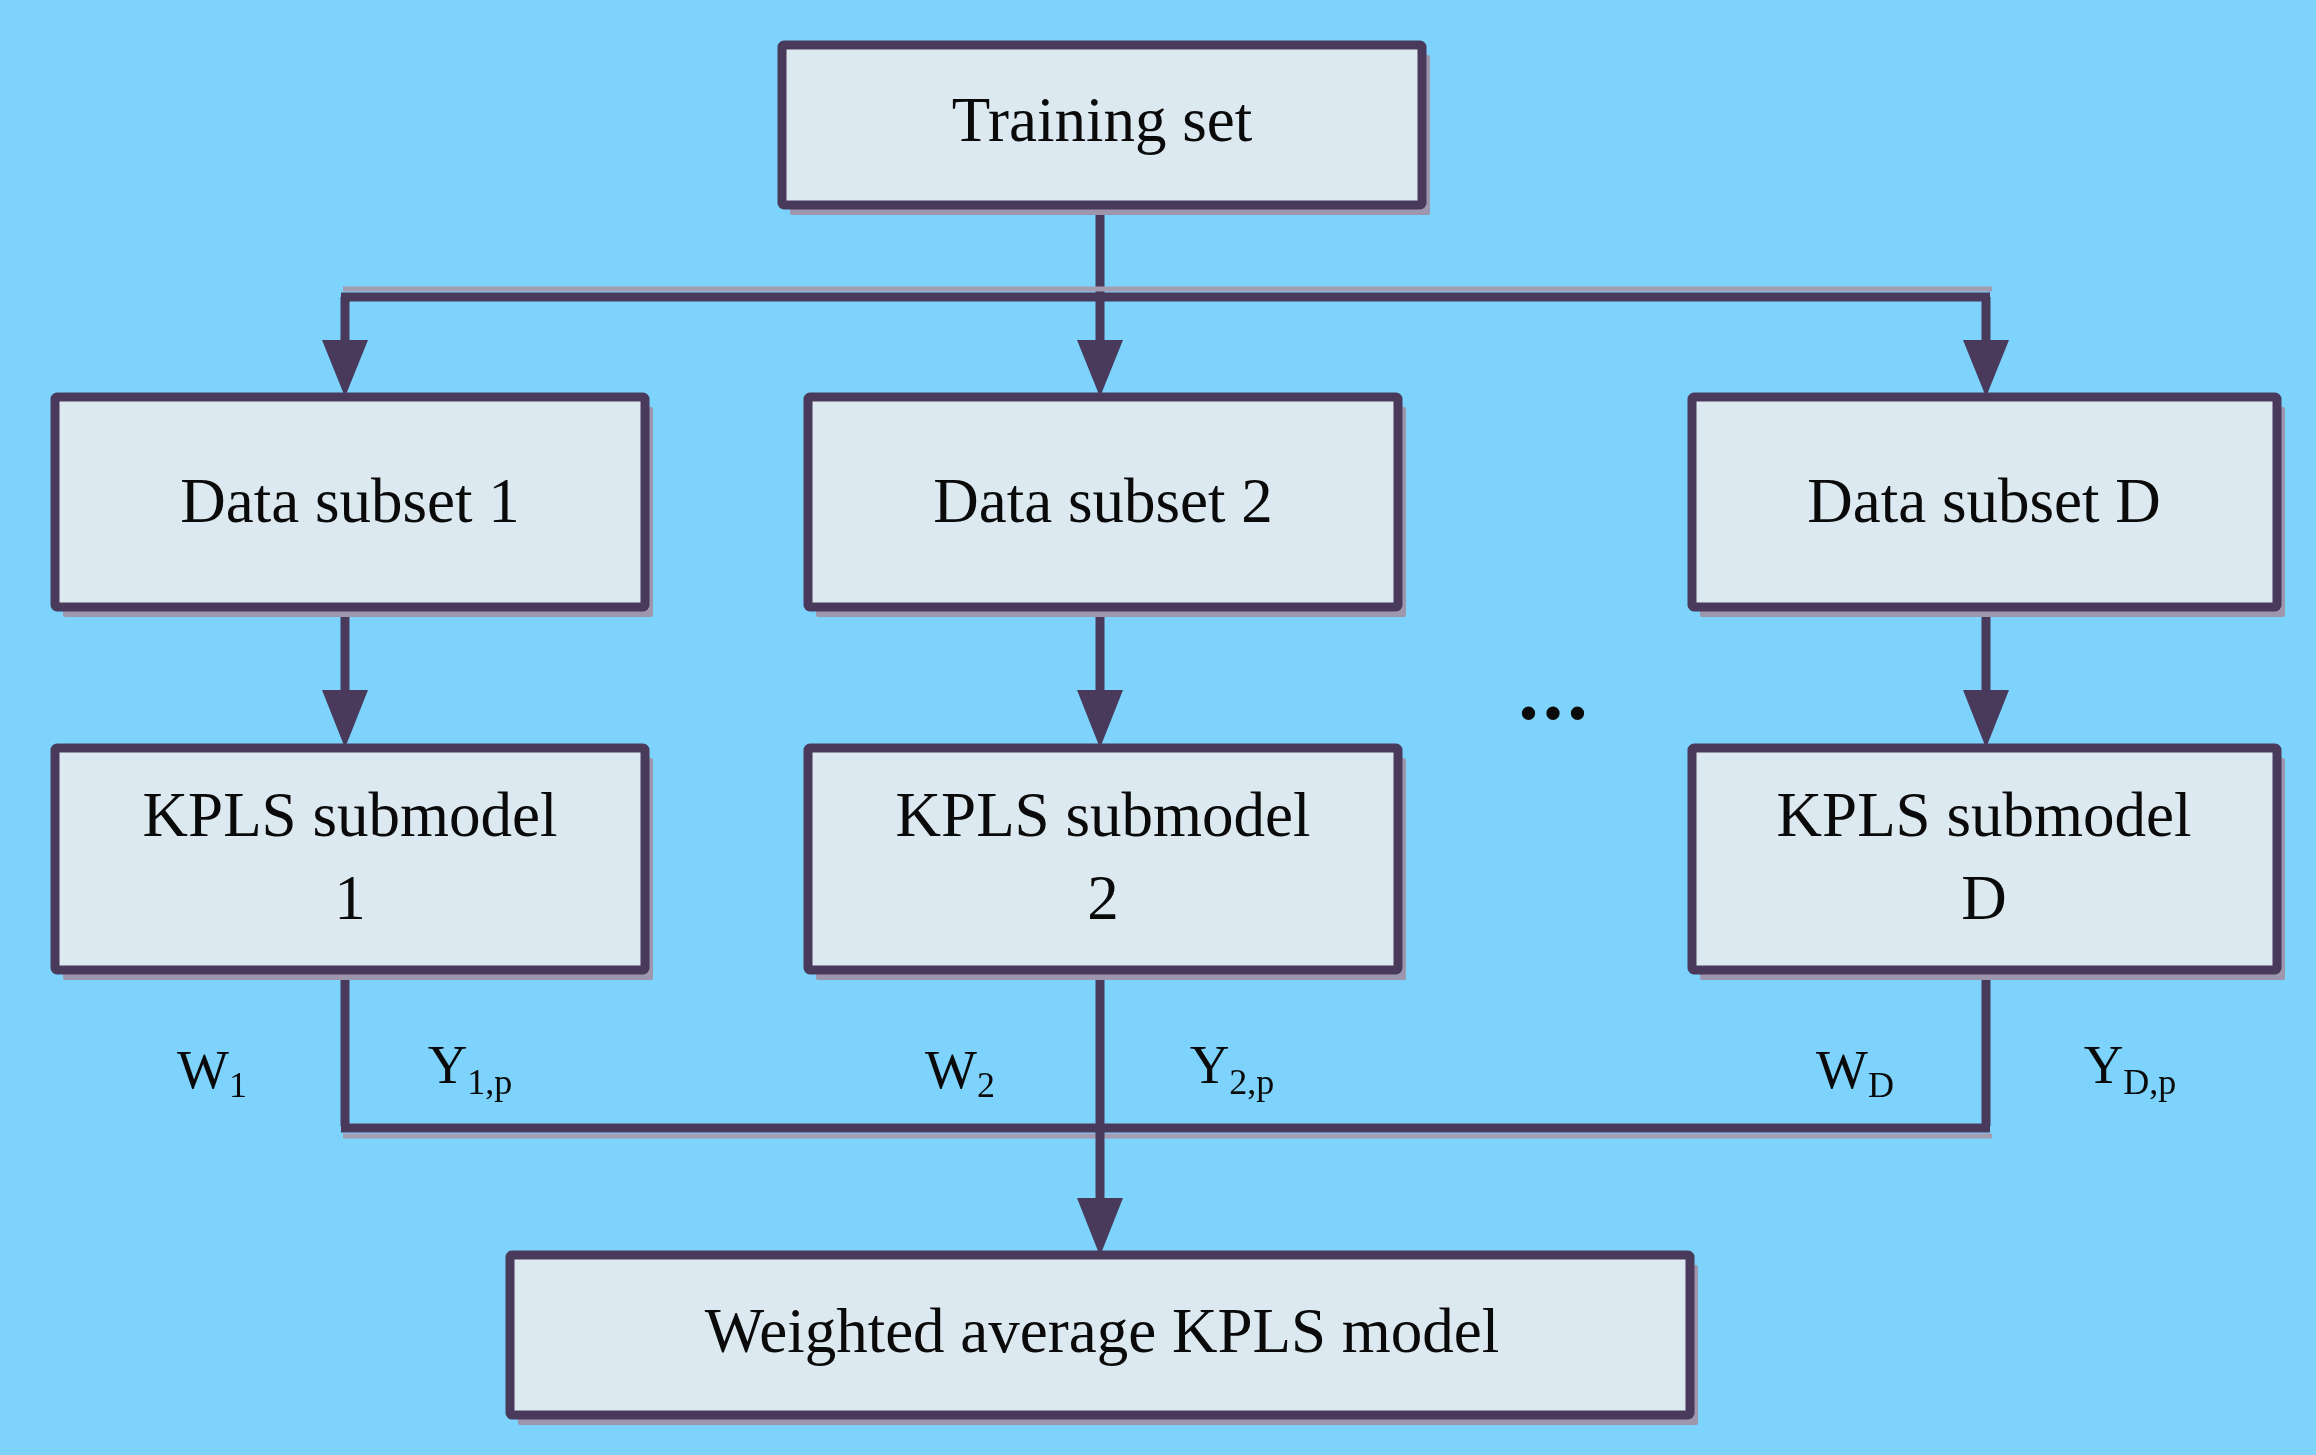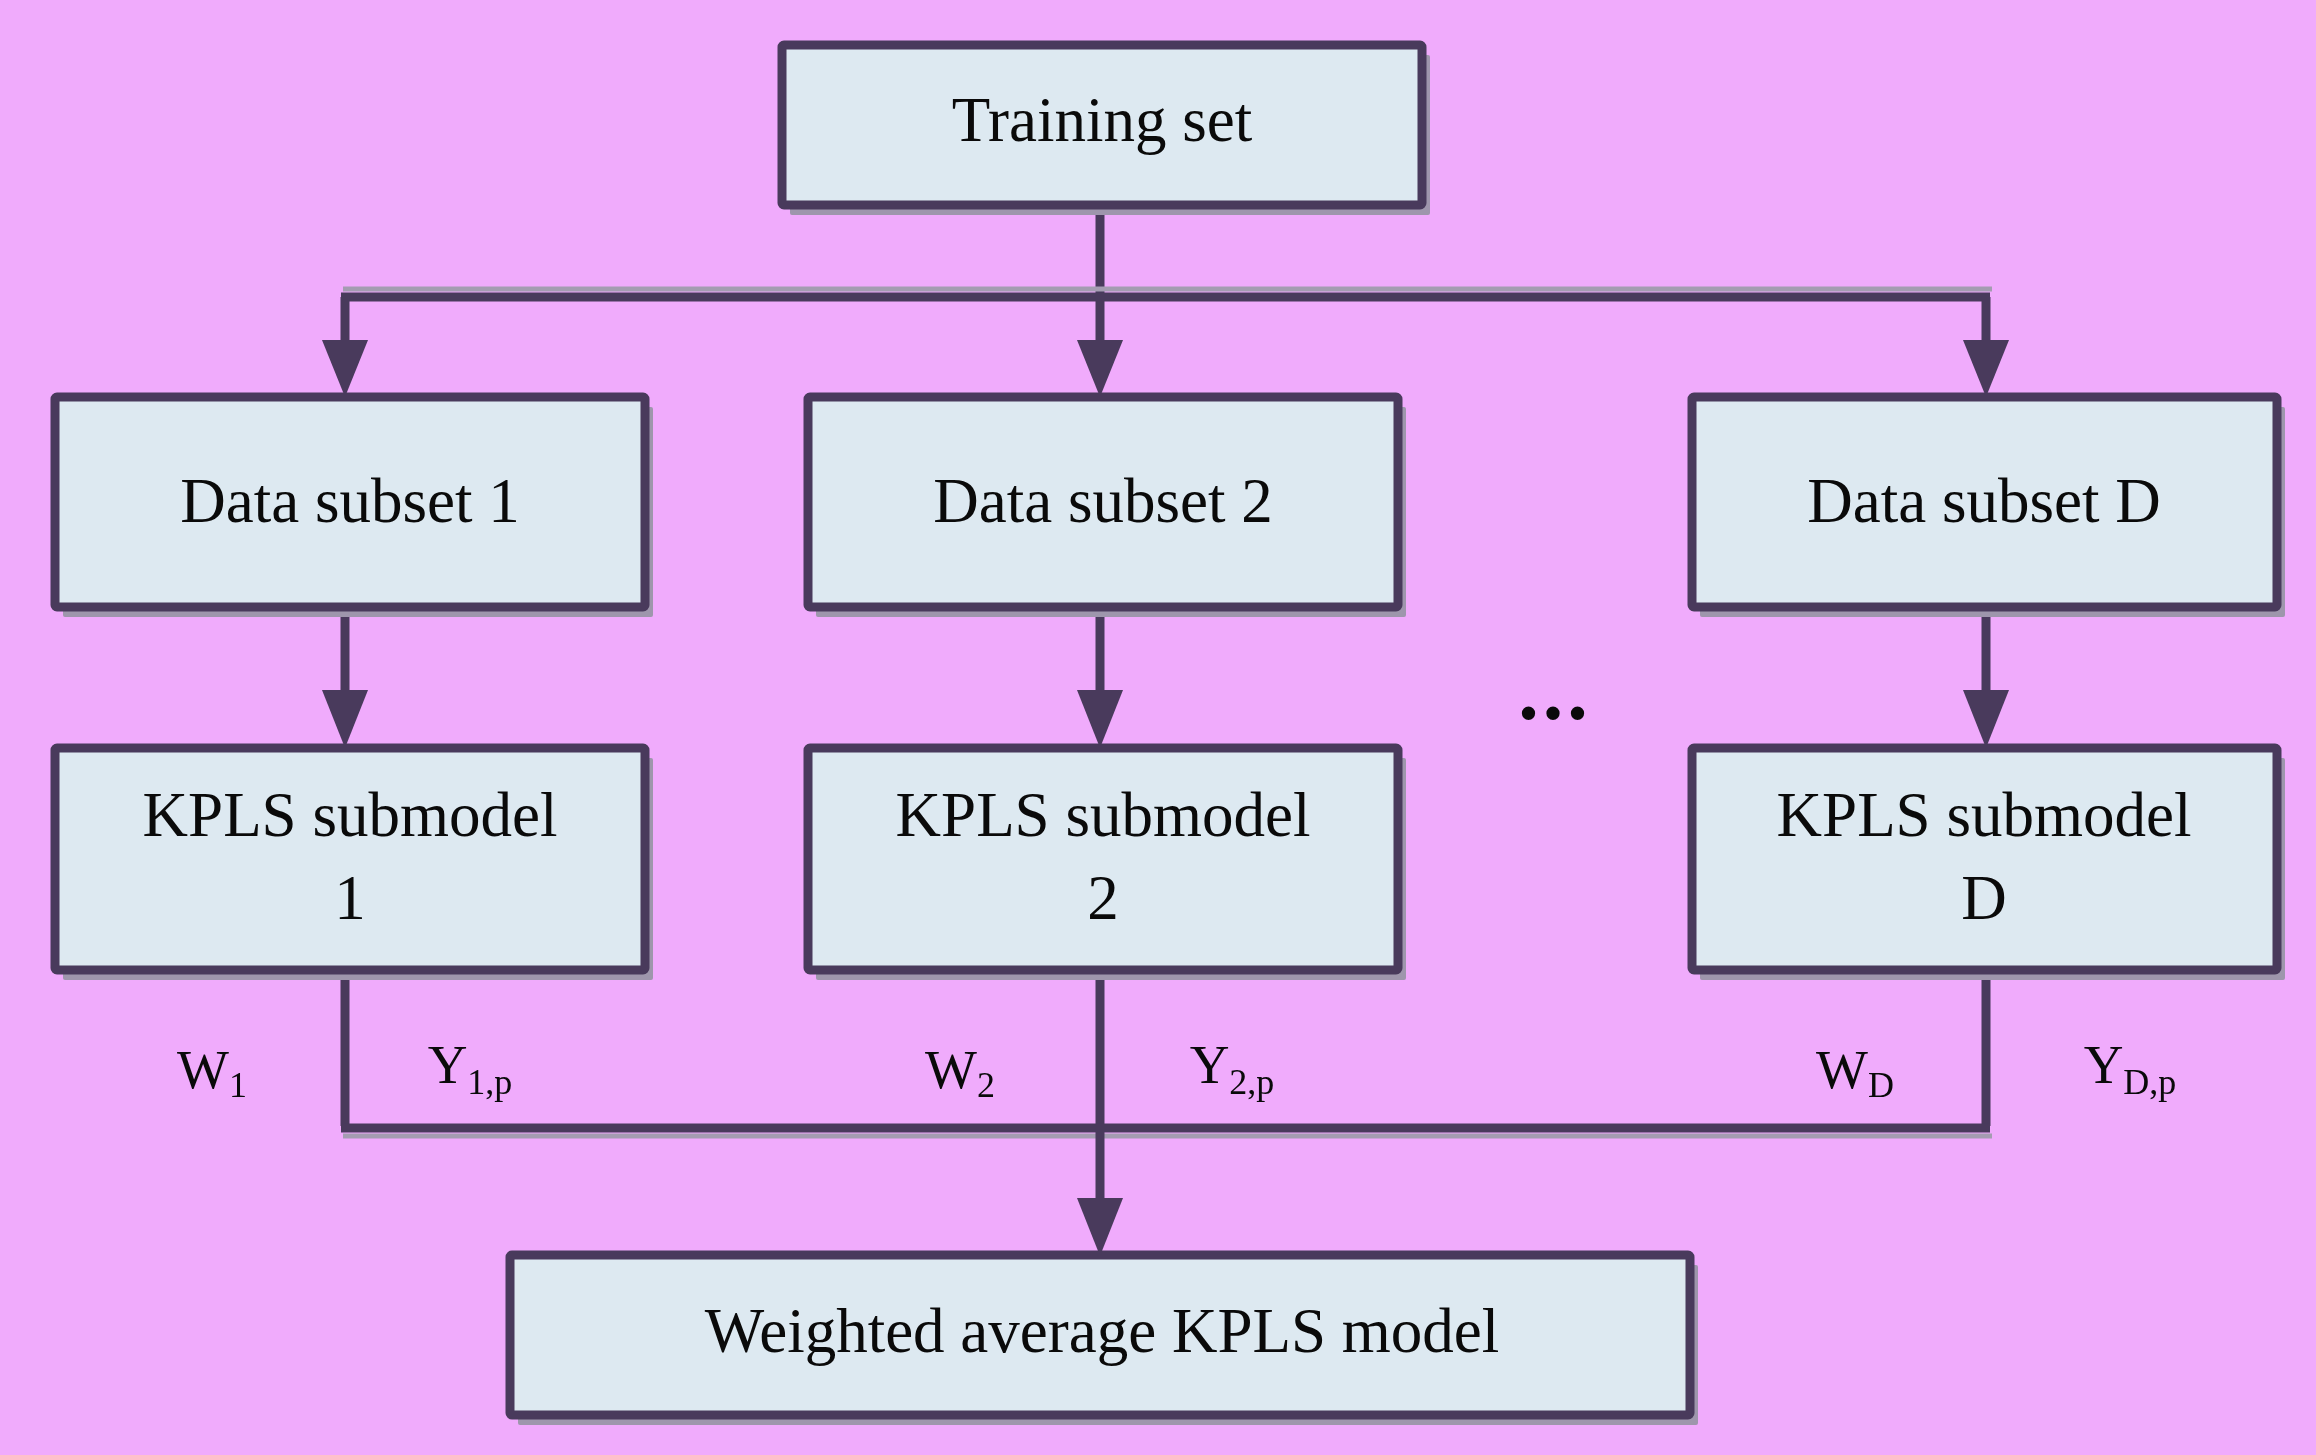--- a/index.html
+++ b/index.html
@@ -10,21 +10,21 @@
   body {
     width: 2316px;
     height: 1455px;
     font-family: "Liberation Serif", "DejaVu Serif", serif;
     overflow: hidden;
   }
   #diagram-root {
     position: relative;
     width: 2316px;
     height: 1455px;
-    background: #f0abfc;
+    background: #7dd3fc;
   }
   svg.flow {
     position: absolute;
     top: 0;
     left: 0;
     width: 2316px;
     height: 1455px;
     display: block;
   }
   .node-rect {

